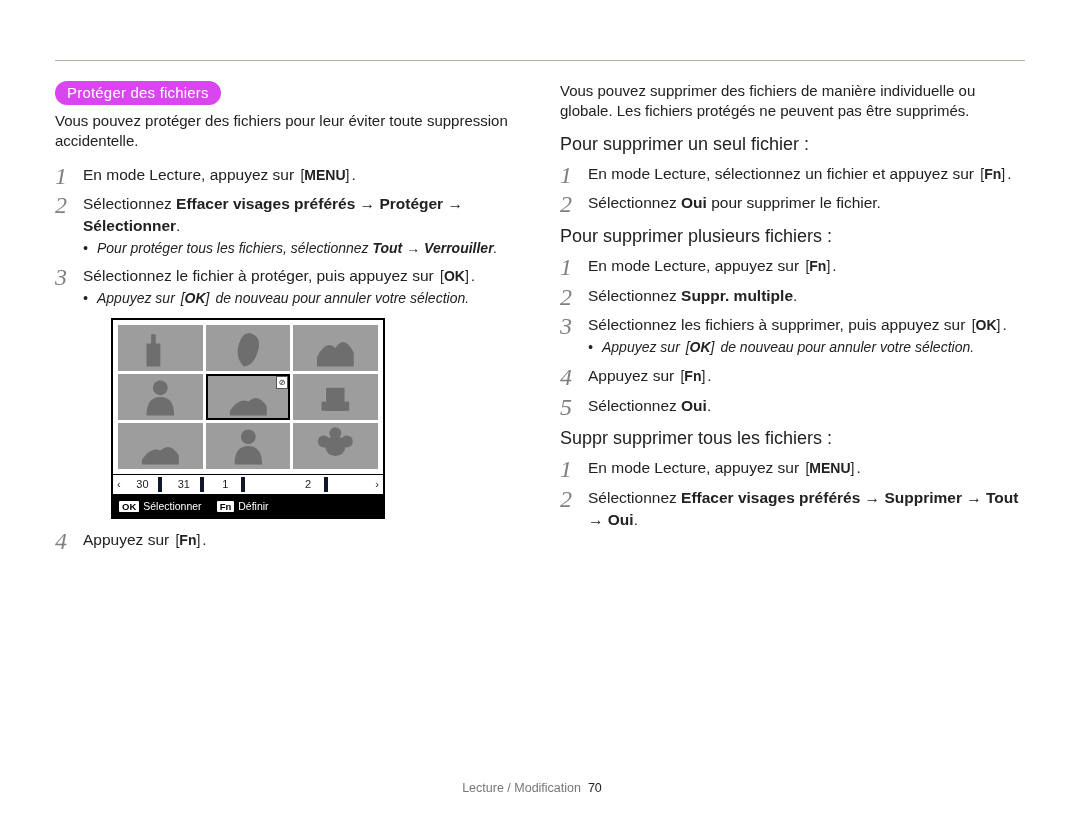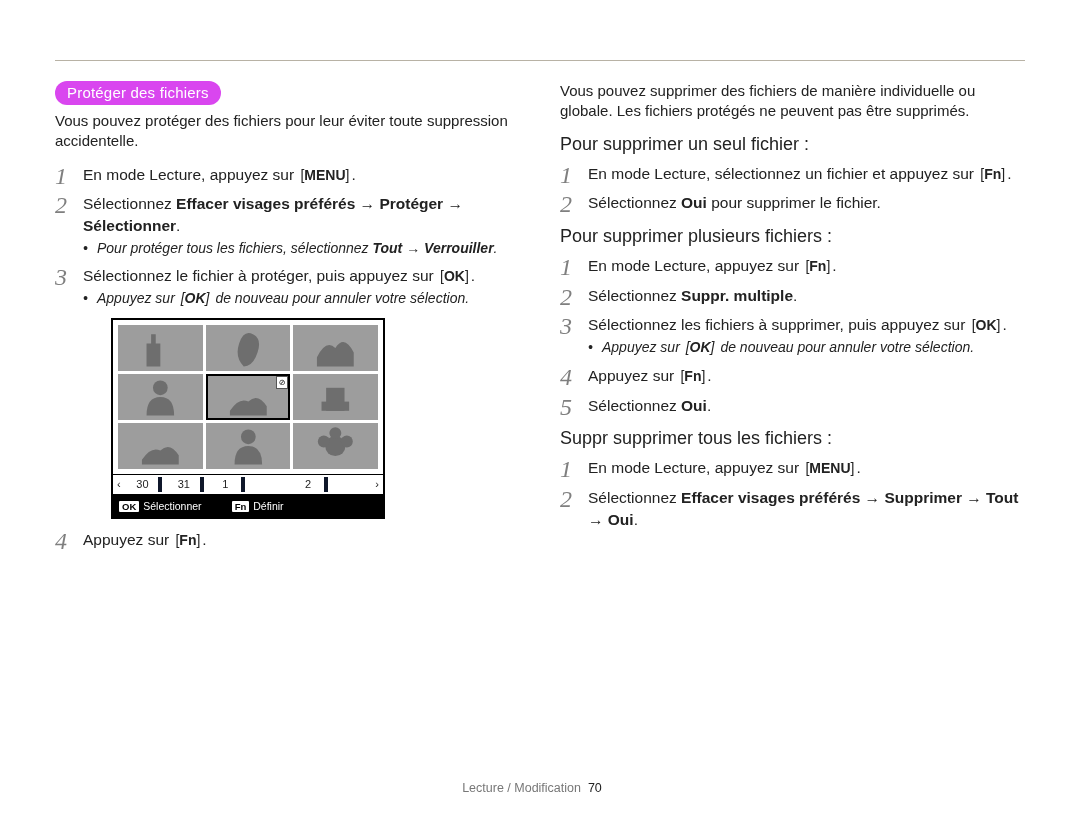--- a/index.html
+++ b/index.html
@@ -162,21 +162,21 @@
     padding: 0 2px;
   }
   .cal .cell:last-child { border-right: none; }
   .bottom-bar {
     display: flex;
     font-size: 10.5px;
     border-top: 2px solid #000;
     background: #000;
     color: #fff;
     padding: 3px 6px;
-    gap: 30px;
+    gap: 15px;
   }
   .bottom-bar .tag-btn {
     background: #fff;
     color: #000;
     padding: 0 3px;
     font-weight: 700;
     font-size: 9.5px;
     border-radius: 1px;
     margin-right: 4px;
   }

